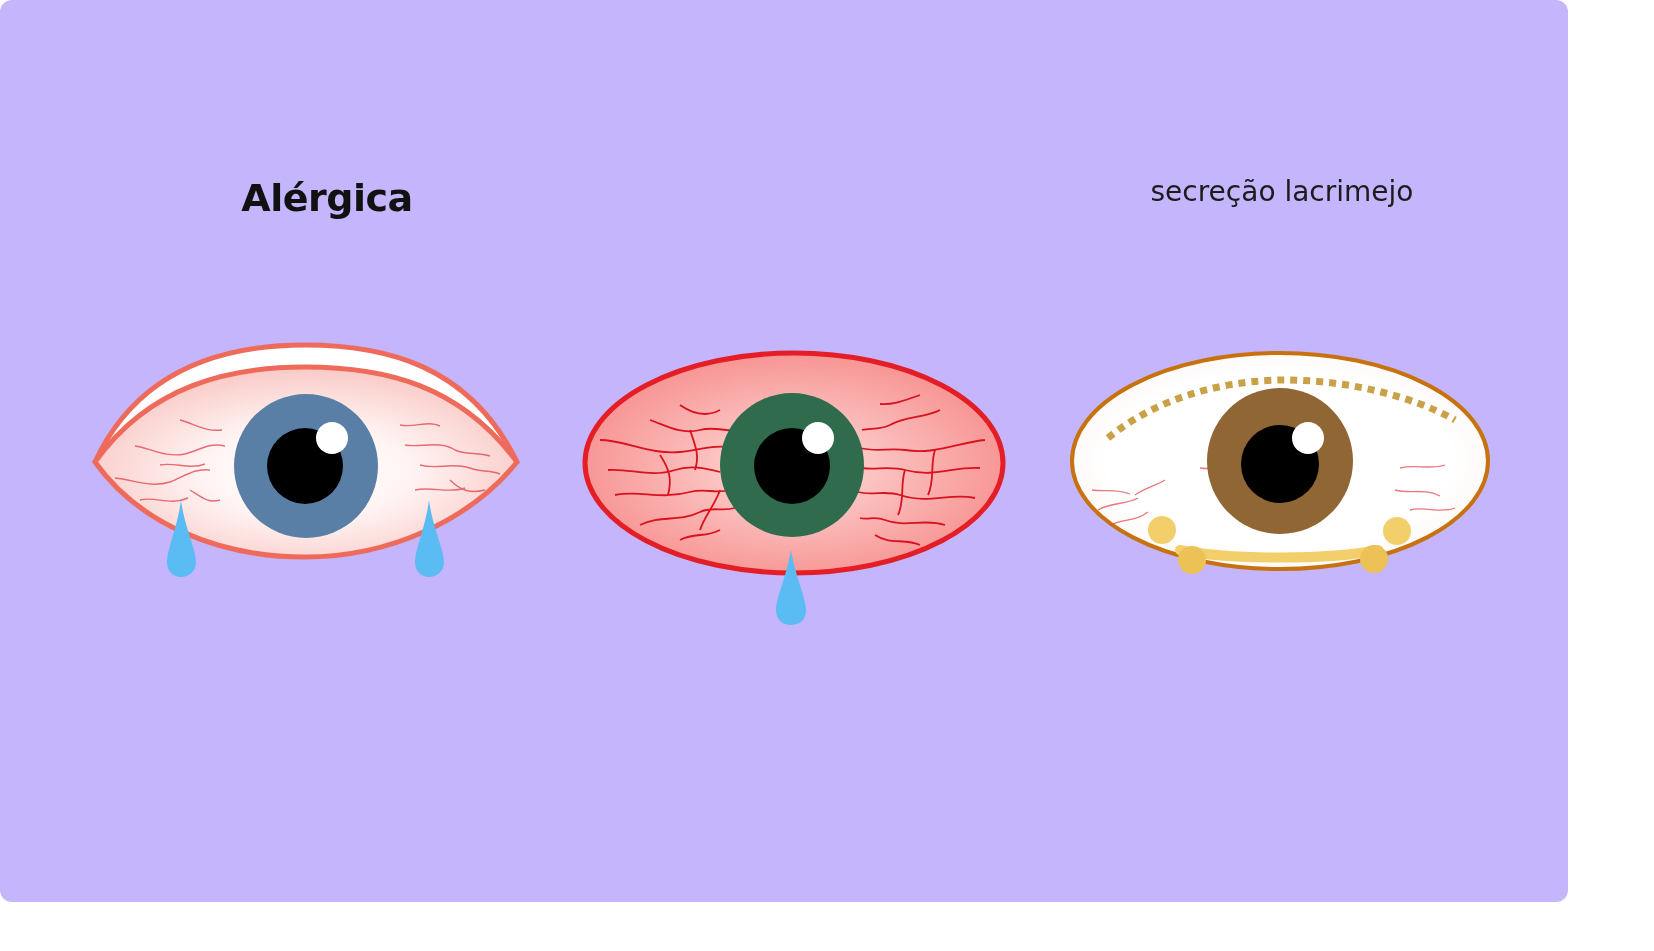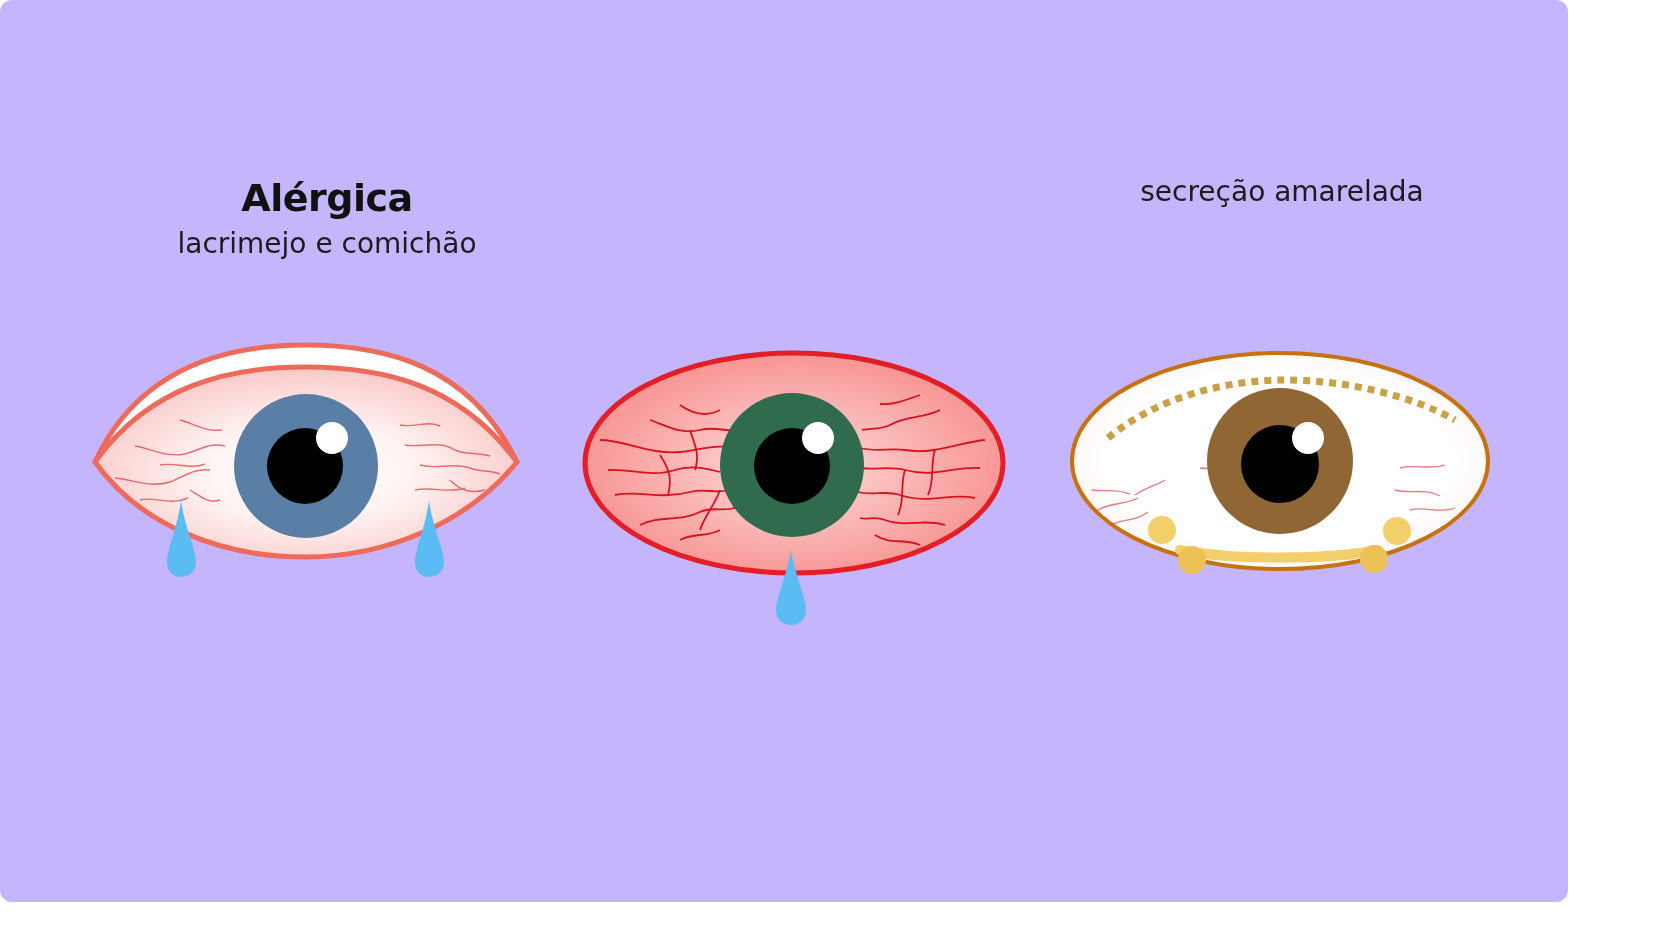--- a/index.html
+++ b/index.html
@@ -10,28 +10,27 @@
   .col .sub { font-family: "DejaVu Sans", sans-serif; font-size: 28px; line-height: 40px; color: #1c1c1c; }
   svg.art { position: absolute; left: 0; top: 0; }
 </style>
 </head>
 <body>
 
 <div class="card">
 
   <div class="col" style="left:77px;">
     <div class="title">Alérgica</div>
-    <div class="sub">lacrimejo e comichão</div>
   </div>
 
   <div class="col" style="left:542px;">
   </div>
 
   <div class="col" style="left:1032px;">
-    <div class="sub">secreção amarelada</div>
+    <div class="sub">secreção lacrimejo</div>
   </div>
 
   <svg class="art" width="1568" height="902" viewBox="0 0 1568 902" xmlns="http://www.w3.org/2000/svg">
     <defs>
       <radialGradient id="gAllergic" cx="50%" cy="55%" r="55%">
         <stop offset="0%" stop-color="#ffffff"></stop>
         <stop offset="45%" stop-color="#fff4f3"></stop>
         <stop offset="100%" stop-color="#f9c9c6"></stop>
       </radialGradient>
       <radialGradient id="gViral" cx="50%" cy="52%" r="55%">

